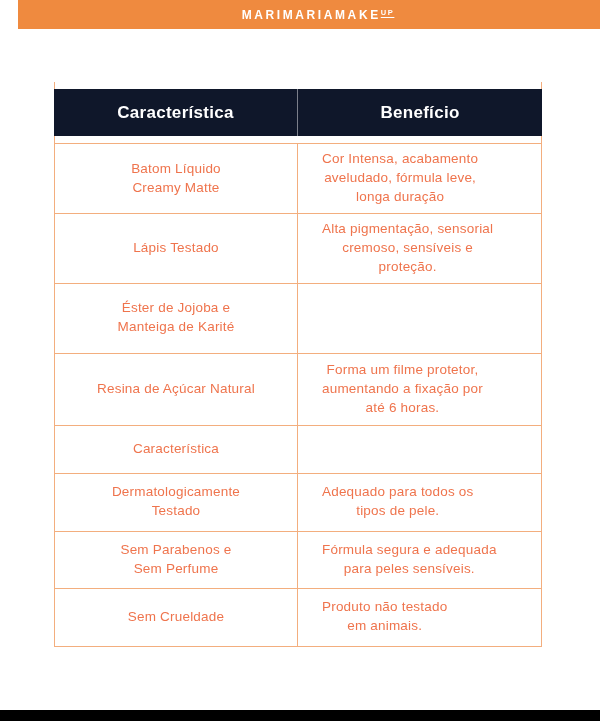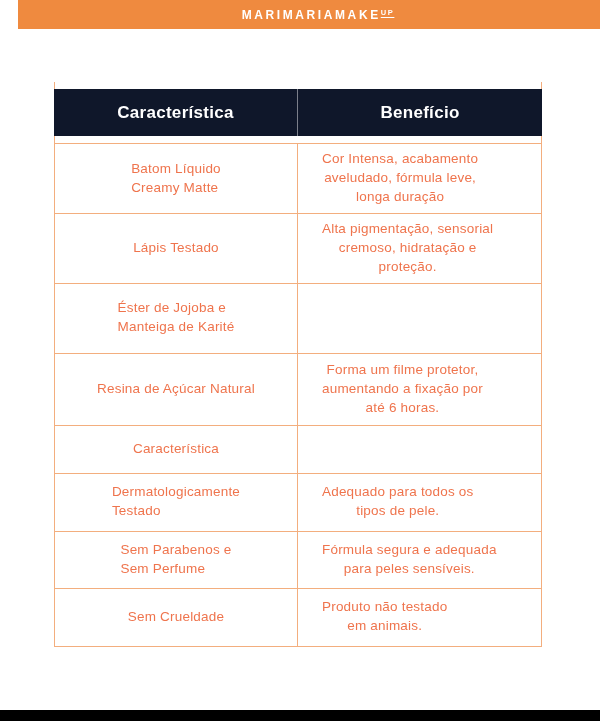--- a/index.html
+++ b/index.html
@@ -78,20 +78,21 @@
     display: flex;
     align-items: center;
     color: #EF744D;
     font-size: 13.5px;
     line-height: 1.4;
     letter-spacing: 0.2px;
     white-space: pre-line;
   }
   .cell.left {
     justify-content: center;
+    text-align: center;
     border-right: 1px solid #F3AE7E;
     padding: 6px 10px;
   }
   .cell.right {
     text-align: center;
     padding: 6px 14px 6px 24px;
   }
 
   
   .bottom-bar {
@@ -119,21 +120,21 @@
   <div class="row" style="min-height:70px">
     <div class="cell left">Batom Líquido
 Creamy Matte</div>
     <div class="cell right">Cor Intensa, acabamento
 aveludado, fórmula leve,
 longa duração</div>
   </div>
   <div class="row" style="min-height:68px">
     <div class="cell left">Lápis Testado</div>
     <div class="cell right">Alta pigmentação, sensorial
-cremoso, hidratação e
+cremoso, sensíveis e
 proteção.</div>
   </div>
   <div class="row" style="min-height:70px">
     <div class="cell left">Éster de Jojoba e
 Manteiga de Karité</div>
   </div>
   <div class="row" style="min-height:72px">
     <div class="cell left">Resina de Açúcar Natural</div>
     <div class="cell right">Forma um filme protetor,
 aumentando a fixação por

